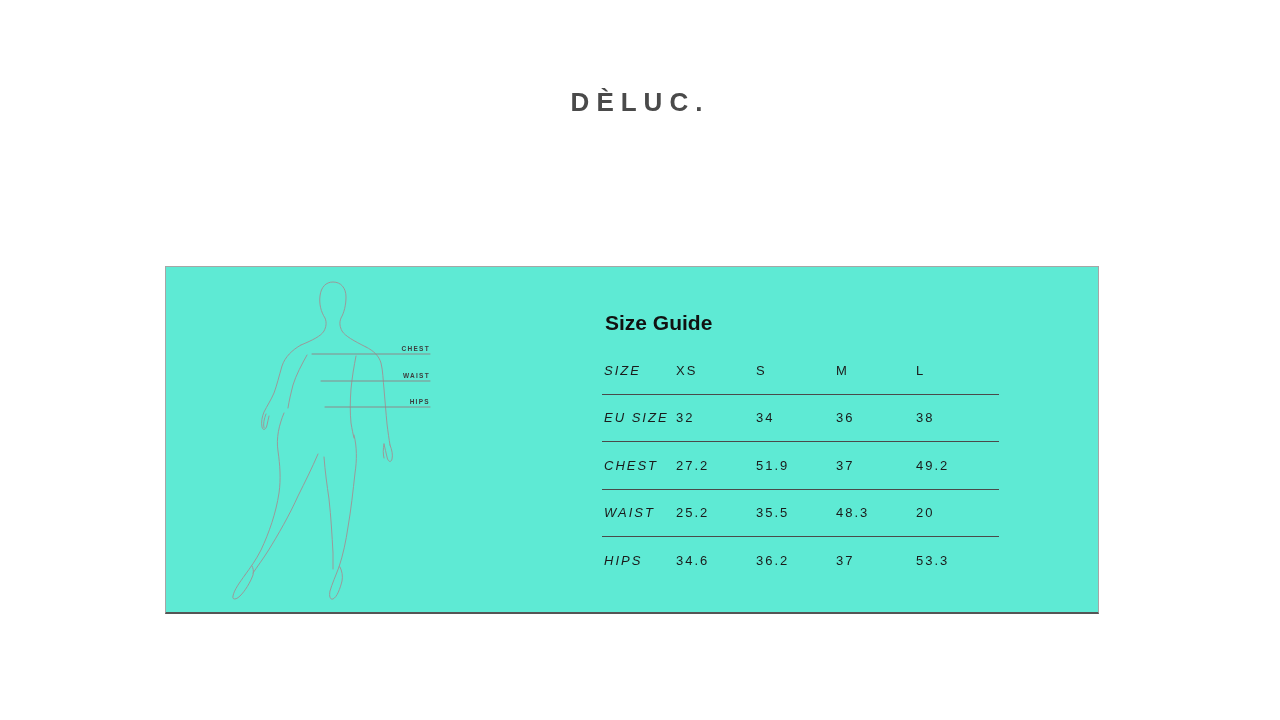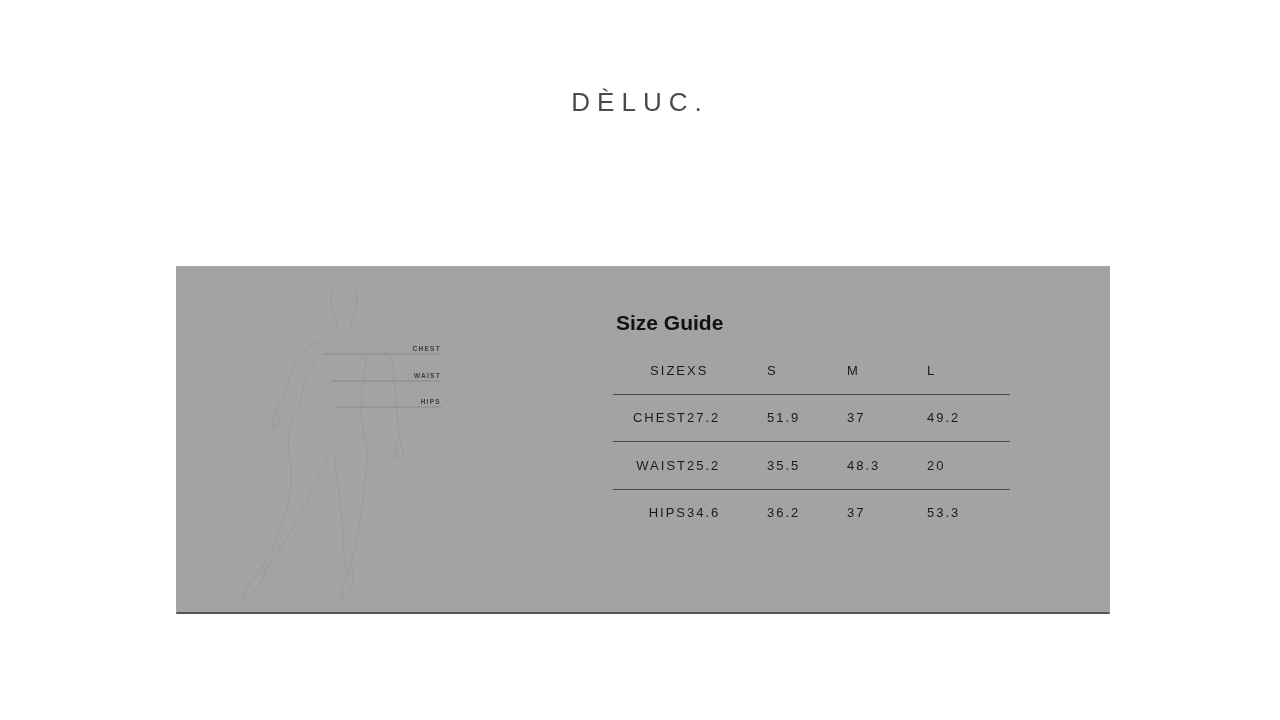--- a/index.html
+++ b/index.html
@@ -15,33 +15,33 @@
     background: #ffffff;
     overflow: hidden;
   }
   .brand-logo {
     position: absolute;
     top: 87px;
     left: 0;
     width: 100%;
     text-align: center;
     font-size: 26px;
-    font-weight: 400;
+    font-weight: 700;
     letter-spacing: 7px;
     color: #4a4a4a;
   }
   .card {
     position: absolute;
-    left: 176px;
+    left: 165px;
     top: 266px;
     width: 932px;
     height: 345px;
     border: 1px solid #a6a6a6;
     border-bottom: 2px solid #555555;
-    background: #a3a3a3;
+    background: #5eead4;
   }
   .figure-panel {
     position: absolute;
     left: 0;
     top: 0;
     width: 440px;
     height: 346px;
   }
   .figure-panel svg { display: block; }
   .guide-title {
@@ -65,22 +65,23 @@
     height: 46.5px;
     padding: 0;
     font-size: 13px;
     letter-spacing: 2px;
     color: #1b1b1b;
     text-align: left;
     vertical-align: middle;
     white-space: nowrap;
   }
   table.size-table td.row-label {
-    text-align: right;
+    text-align: left;
     padding-left: 2px;
+    font-style: italic;
   }
   table.size-table tr.ruled td {
     border-bottom: 1px solid #4a4a4a;
   }
   .fig-label {
     font-family: "Liberation Sans", sans-serif;
     font-size: 6.5px;
     letter-spacing: 1.3px;
     fill: #3d3d3d;
     font-weight: 600;
@@ -145,20 +146,27 @@
       </colgroup>
       <tbody>
           <tr class="ruled">
         <td class="row-label">SIZE</td>
         <td>XS</td>
         <td>S</td>
         <td>M</td>
         <td>L</td>
       </tr>
       <tr class="ruled">
+        <td class="row-label">EU SIZE</td>
+        <td>32</td>
+        <td>34</td>
+        <td>36</td>
+        <td>38</td>
+      </tr>
+      <tr class="ruled">
         <td class="row-label">CHEST</td>
         <td>27.2</td>
         <td>51.9</td>
         <td>37</td>
         <td>49.2</td>
       </tr>
       <tr class="ruled">
         <td class="row-label">WAIST</td>
         <td>25.2</td>
         <td>35.5</td>

